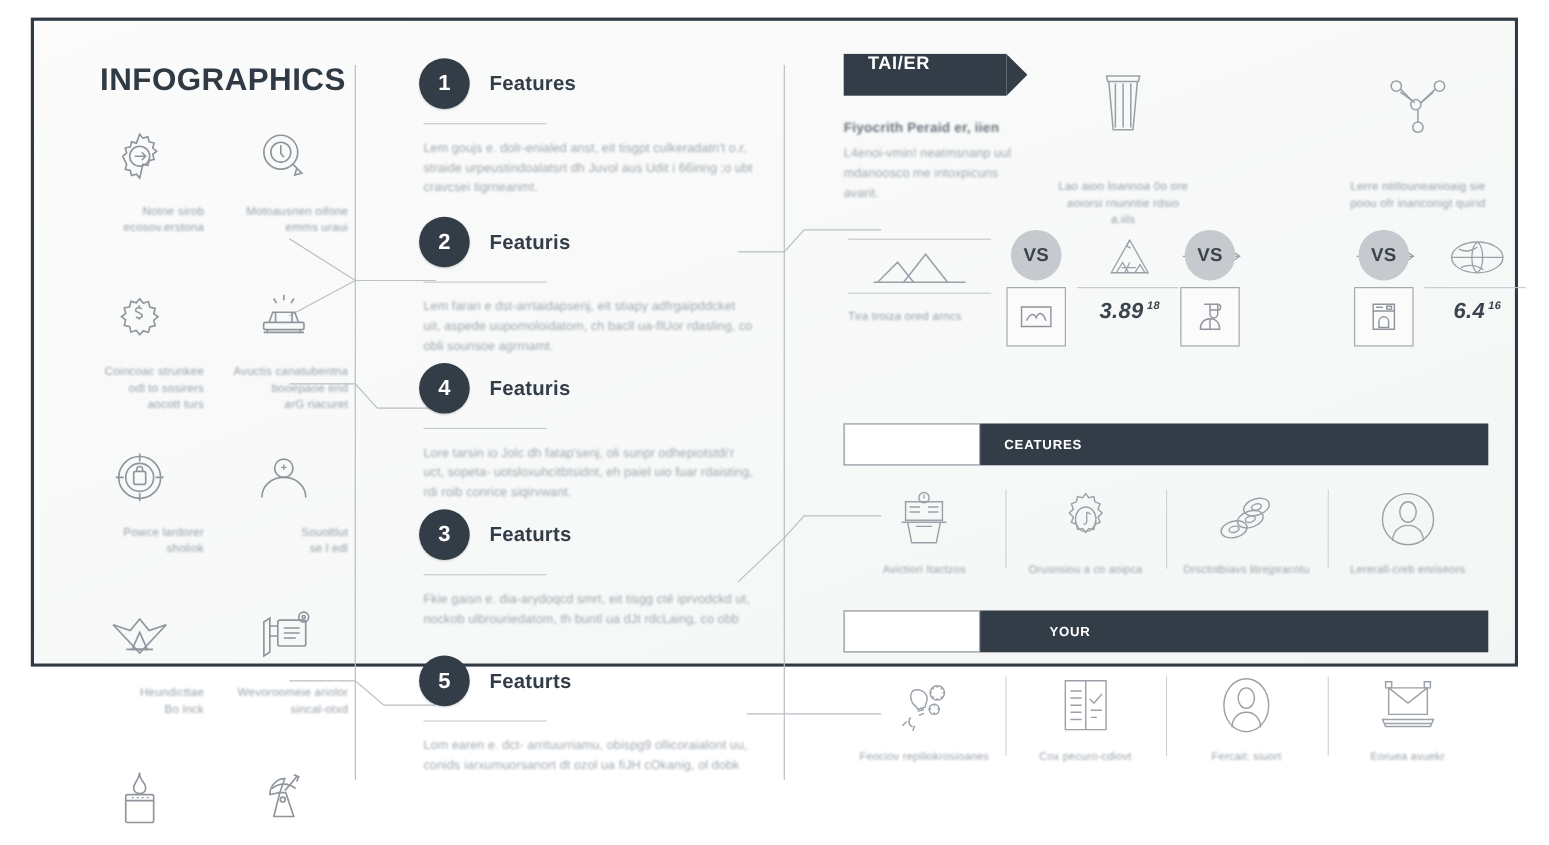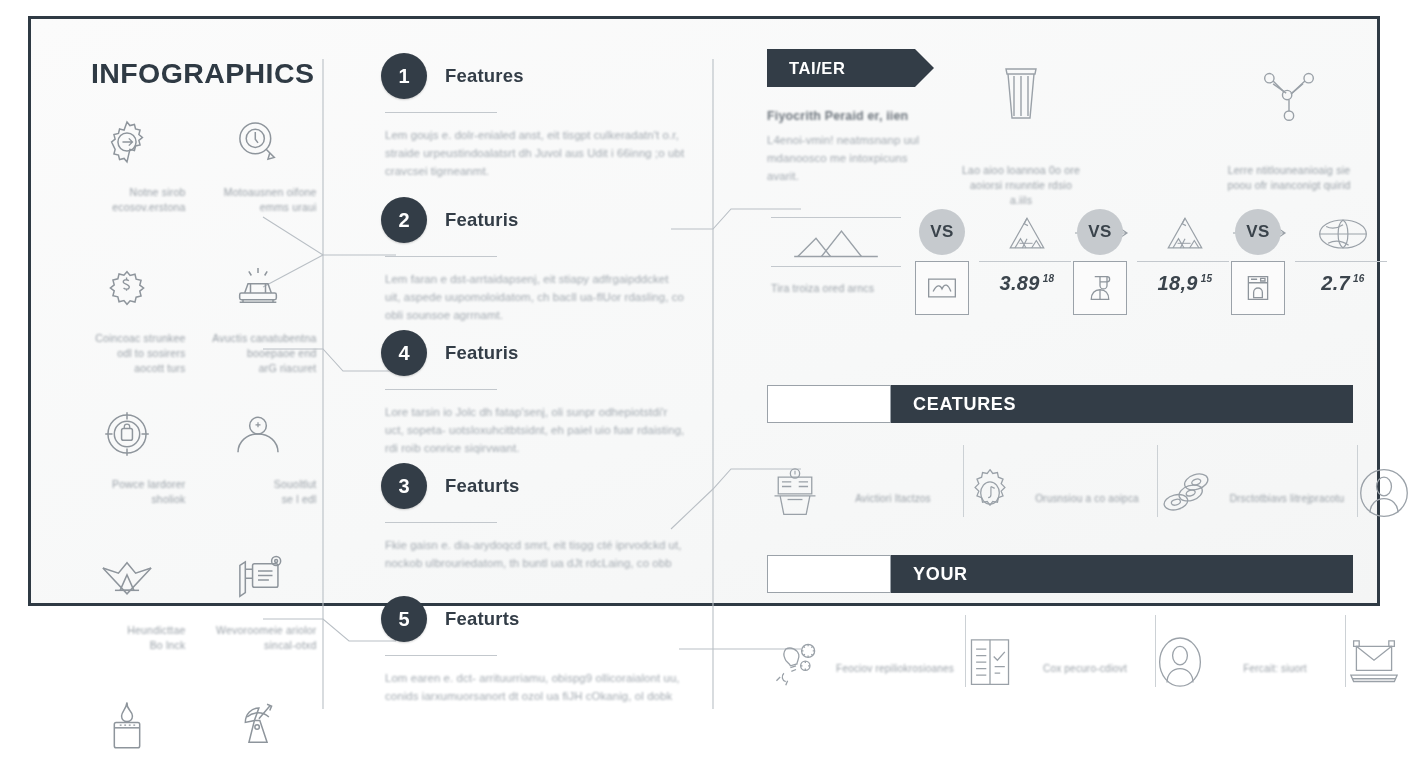--- a/index.html
+++ b/index.html
@@ -119,21 +119,21 @@
     position: absolute;
     left: 736px; top: 30px;
     width: 586px; height: 680px;
   }
 
   
   .arrow-tag {
     position: relative;
     width: 148px; height: 38px;
     background: #333d47;
-    display: flex; align-items: center;
+    display: flex; align-items: flex-start;
     padding-left: 22px;
     color: #ffffff;
     font-size: 16.5px;
     font-weight: 700;
     letter-spacing: .6px;
   }
   .arrow-tag::after {
     content: "";
     position: absolute;
     right: -19px; top: 0;
@@ -212,35 +212,35 @@
     display: flex; align-items: center;
   }
   .secbar .wbox {
     width: 124px; height: 38px;
     background: #ffffff;
     border: 1.4px solid #9ba2a9;
     flex: 0 0 auto;
   }
   .secbar .lbl {
     color: #ffffff;
-    font-size: 18px;
+    font-size: 12px;
     font-weight: 700;
     letter-spacing: .7px;
     margin-left: 22px;
   }
 
   
   .quadrow {
     position: absolute;
     left: 0; width: 586px; height: 104px;
     display: flex;
   }
   .quad {
     flex: 1 1 0;
-    display: flex; align-items: center;
+    display: flex; flex-direction: column; align-items: center;
     position: relative;
     padding-top: 4px;
   }
   .quad + .quad::before {
     content: "";
     position: absolute;
     left: 0; top: 6px;
     width: 1px; height: 72px;
     background: #ccd1d5;
   }
@@ -559,34 +559,20 @@
       <div class="sq-box" style="left:306px; top:52px;">
         <span>
           <svg class="ico" width="28" height="30" viewBox="0 0 32 34" fill="none" stroke="#8e959c" stroke-width="1.3">
             <path d="M10 4h14v10a4 4 0 01-8 0V4z"></path>
             <path d="M24 4a3 3 0 010 6h-8"></path>
             <path d="M6 30c0-7 4-11 10-11s10 4 10 11z"></path>
             <path d="M16 19v11"></path>
           </svg>
         </span>
       </div>
-      <div class="stat" style="left:370px; top:4px;">
-        <div class="glyph">
-          <svg class="ico" width="54" height="38" viewBox="0 0 58 40" fill="none" stroke="#9aa1a8" stroke-width="1.2">
-            <path d="M29 3l18 32H11z"></path>
-            <path d="M16 35l6-10 6 10M29 25l-5 10M34 35l5-8 5 8"></path>
-            <path d="M21 30h14" stroke-width="1"></path>
-            <path d="M29 3l-3 6 4 2"></path>
-          </svg>
-        </div>
-        <div class="srule"></div>
-        <div class="snum">
-          <span>18,9</span><sup>15</sup>
-        </div>
-      </div>
 
       <svg class="ico" style="position:absolute; left:466px; top:18px;" width="58" height="12" viewBox="0 0 58 12" fill="none" stroke="#9aa1a8" stroke-width="1.2">
         <path d="M0 6h52M46 2l6 4-6 4"></path>
       </svg>
 
       <div class="vs-circle" style="left:468px; top:0px;">VS</div>
       <div class="sq-box" style="left:464px; top:52px;">
         <span>
           <svg class="ico" width="28" height="30" viewBox="0 0 32 34" fill="none" stroke="#8e959c" stroke-width="1.3">
             <rect x="5" y="4" width="22" height="26"></rect>
@@ -599,21 +585,21 @@
       <div class="stat" style="left:528px; top:4px;">
         <div class="glyph">
           <svg class="ico" width="56" height="38" viewBox="0 0 60 40" fill="none" stroke="#9aa1a8" stroke-width="1.2">
             <ellipse cx="30" cy="20" rx="25" ry="15"></ellipse>
             <path d="M5 20h50M30 5c-7 5-7 25 0 30M30 5c7 5 7 25 0 30"></path>
             <path d="M12 12c6 3 12 2 18-2M14 30c8-4 16-2 22 2"></path>
           </svg>
         </div>
         <div class="srule"></div>
         <div class="snum">
-          <span>2.7</span><sup>16</sup>
+          <span>6.4</span><sup>16</sup>
         </div>
       </div>
 
     </div>
 
     <div class="secbar" style="top:336px;">
       <div class="wbox"></div>
       <div class="lbl">CEATURES</div>
     </div>
 
@@ -664,21 +650,21 @@
             <circle cx="29" cy="29" r="25"></circle>
             <ellipse cx="29" cy="22" rx="8" ry="10"></ellipse>
             <path d="M14 50c0-9 6.7-15 15-15s15 6 15 15"></path>
           </svg>
         </div>
         <div class="cap blur">Lererall-creb enriseors</div>
       </div>
 
     </div>
 
-    <div class="secbar" style="top:506px;">
+    <div class="secbar" style="top:506px;gap:41px;">
       <div class="wbox"></div>
       <div class="lbl">YOUR</div>
     </div>
 
     <div class="quadrow" style="top:560px;">
 
       <div class="quad">
         <div class="glyph">
           <svg class="ico" width="58" height="54" viewBox="0 0 62 58" fill="none" stroke="#9aa1a8" stroke-width="1.3">
             <path d="M20 14a10 10 0 0114 6c1 4-2 7-2 10l-7 2c-1-3-5-4-6-8a10 10 0 011-10z"></path>

